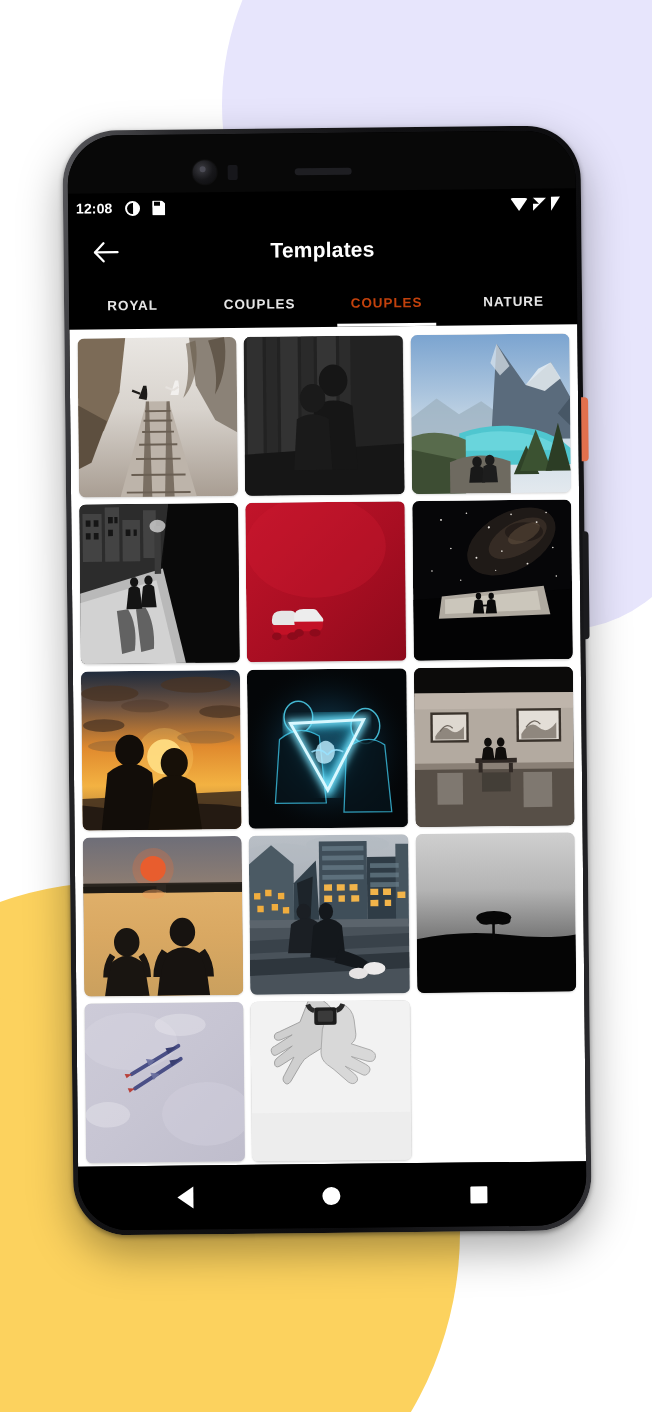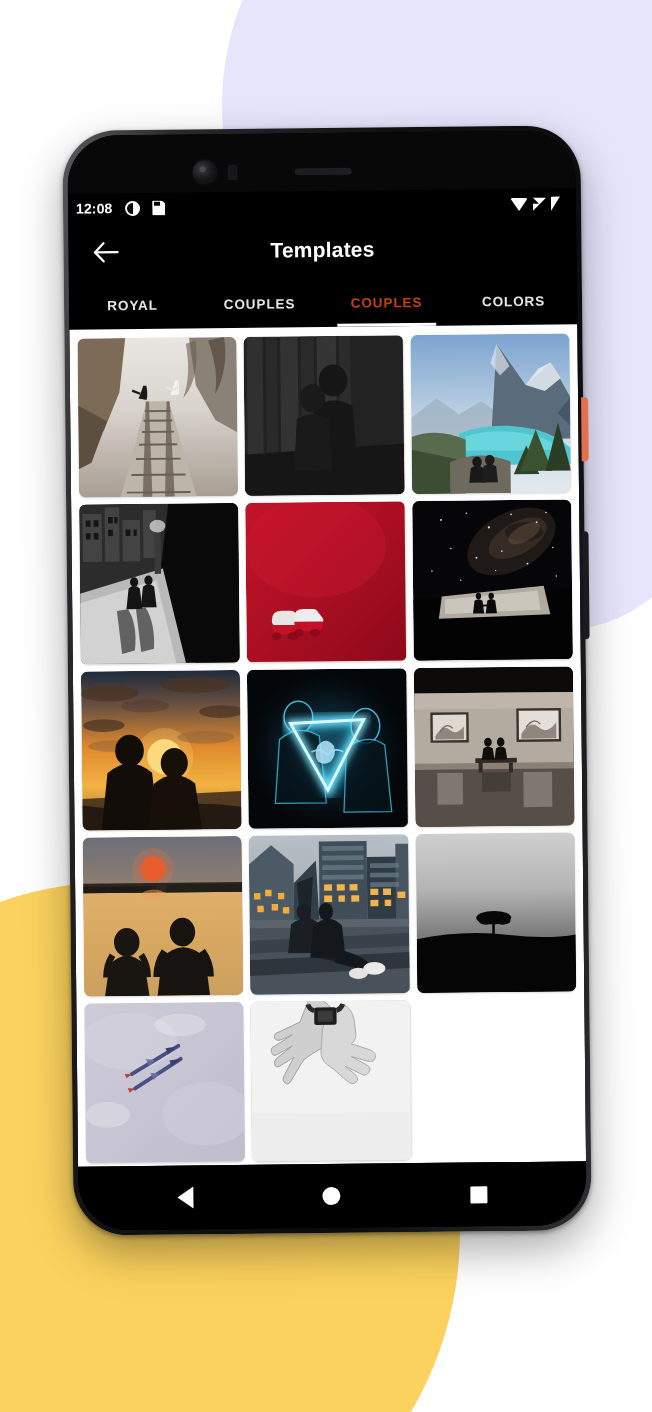--- a/index.html
+++ b/index.html
@@ -325,21 +325,21 @@
       <div class="tab">
           <span>ROYAL</span>
         </div>
       <div class="tab">
           <span>COUPLES</span>
         </div>
       <div class="tab active">
           <span>COUPLES</span>
         </div>
       <div class="tab">
-          <span>COLORS</span>
+          <span>NATURE</span>
         </div>
     </div>
 
     <div class="screen-content">
       <div class="grid">
 
         <div class="cell">
           <div class="art">
           <svg viewBox="0 0 100 100" preserveAspectRatio="xMidYMid slice">
             <defs>

